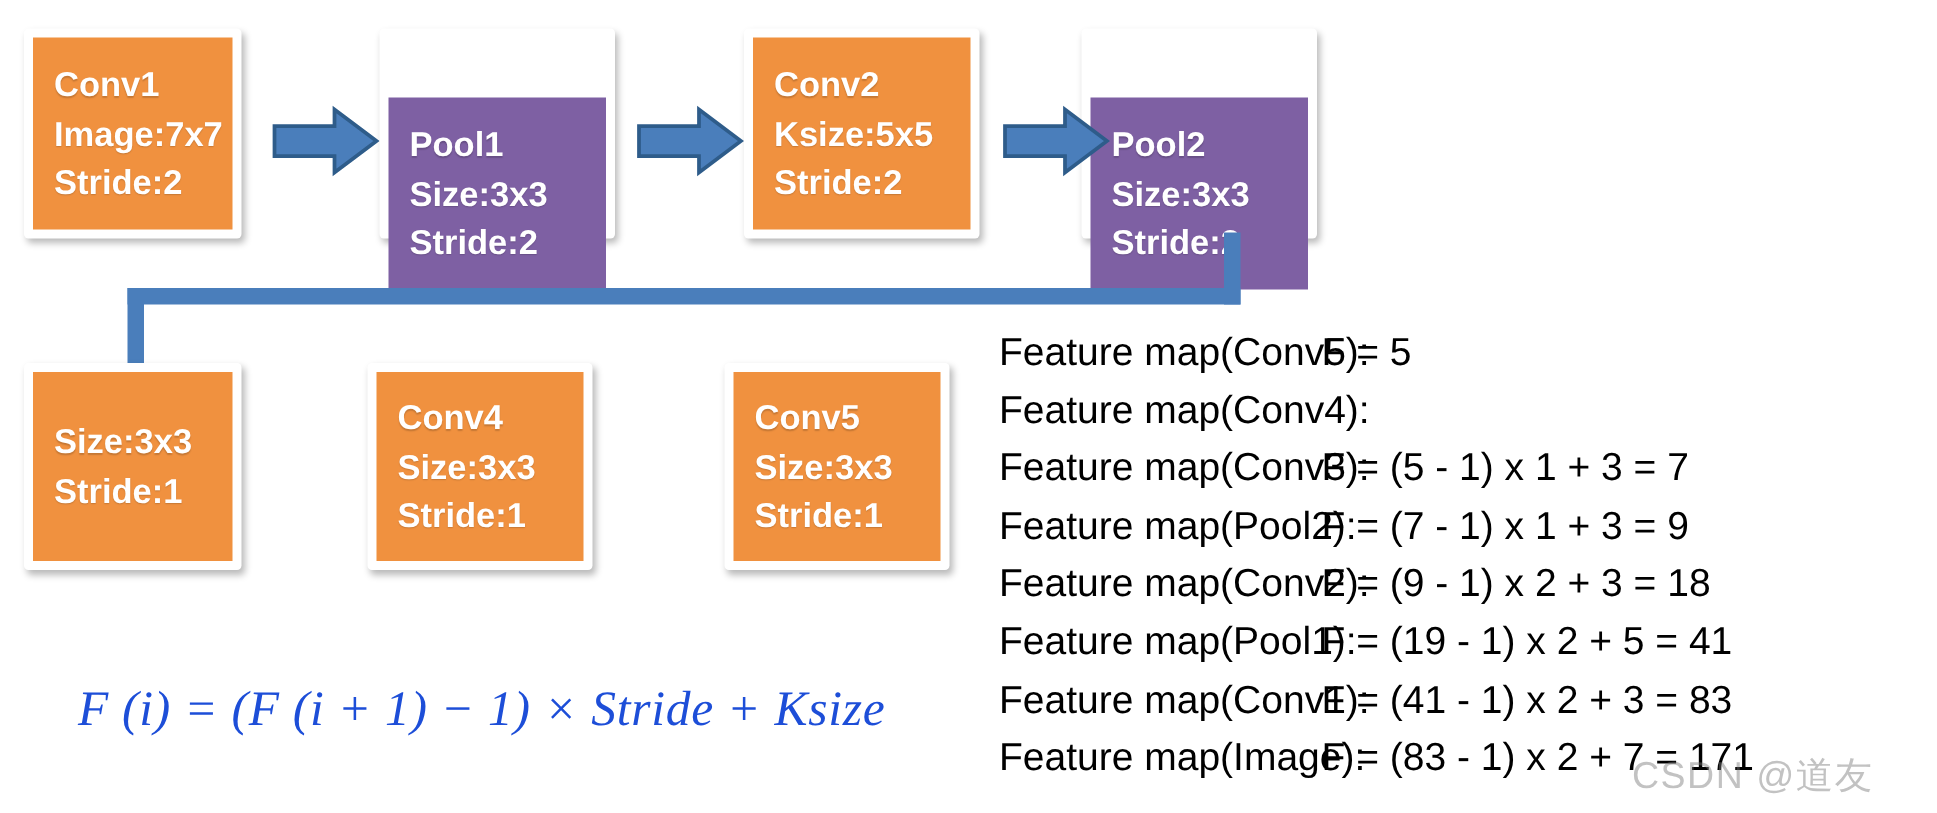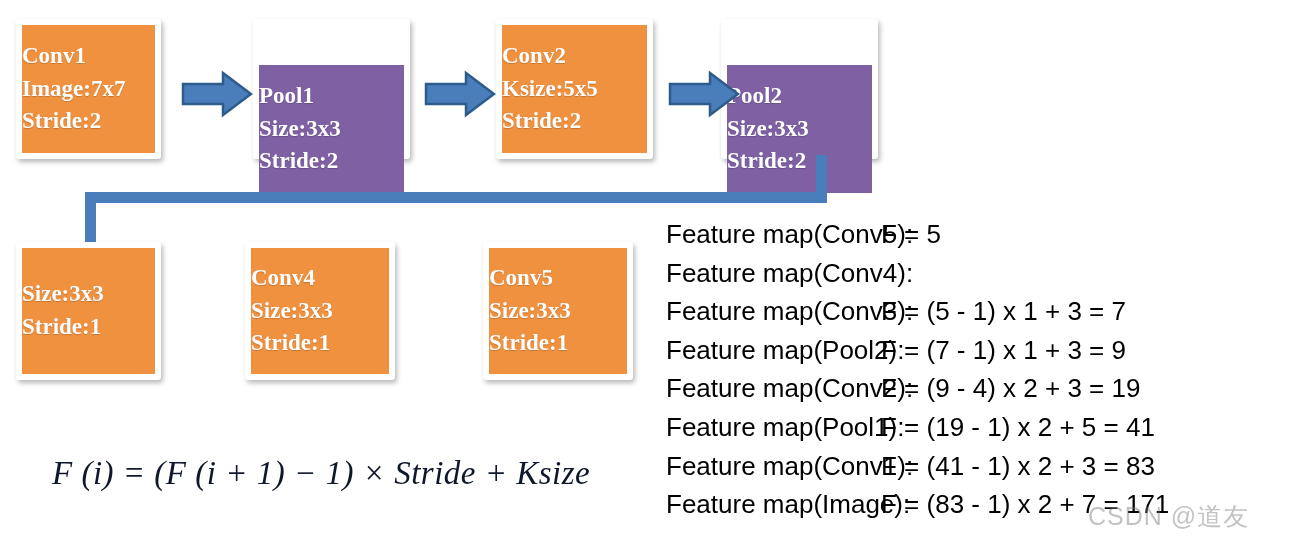--- a/index.html
+++ b/index.html
@@ -25,21 +25,21 @@
     border-radius: 3px;
     box-shadow: 2px 3px 5px rgba(0,0,0,0.28);
   }
   .layer-box .fill {
     width: 100%;
     height: 100%;
     box-sizing: border-box;
     display: flex;
     flex-direction: column;
     justify-content: center;
-    font-family: Liberation Serif, serif;
+    padding-left: 14px;
   }
   .layer-box.orange .fill { background: #F0913F; }
   .layer-box.purple .fill { background: #7E60A3; margin-top: 40px; }
 
   .layer-line {
     color: #ffffff;
     font-weight: bold;
     font-size: 23px;
     line-height: 1.42;
     letter-spacing: 0px;
@@ -83,21 +83,21 @@
   }
 
   
   .formula {
     position: absolute;
     left: 52px;
     top: 455px;
     font-family: "Liberation Serif", serif;
     font-style: italic;
     font-size: 33px;
-    color: #0f172a;
+    color: #1d4ed8;
     white-space: nowrap;
     letter-spacing: 0.5px;
   }
 
   
   .watermark {
     position: absolute;
     left: 1088px;
     top: 500px;
     font-size: 25px;
@@ -196,21 +196,21 @@
     <div class="calc-row">
       <span class="calc-label">Feature map(Conv3):</span>
       <span class="calc-expr">F = (5 - 1) x 1 + 3 = 7</span>
     </div>
     <div class="calc-row">
       <span class="calc-label">Feature map(Pool2):</span>
       <span class="calc-expr">F = (7 - 1) x 1 + 3 = 9</span>
     </div>
     <div class="calc-row">
       <span class="calc-label">Feature map(Conv2):</span>
-      <span class="calc-expr">F = (9 - 4) x 2 + 3 = 19</span>
+      <span class="calc-expr">F = (9 - 1) x 2 + 3 = 18</span>
     </div>
     <div class="calc-row">
       <span class="calc-label">Feature map(Pool1):</span>
       <span class="calc-expr">F = (19 - 1) x 2 + 5 = 41</span>
     </div>
     <div class="calc-row">
       <span class="calc-label">Feature map(Conv1):</span>
       <span class="calc-expr">F = (41 - 1) x 2 + 3 = 83</span>
     </div>
     <div class="calc-row">

